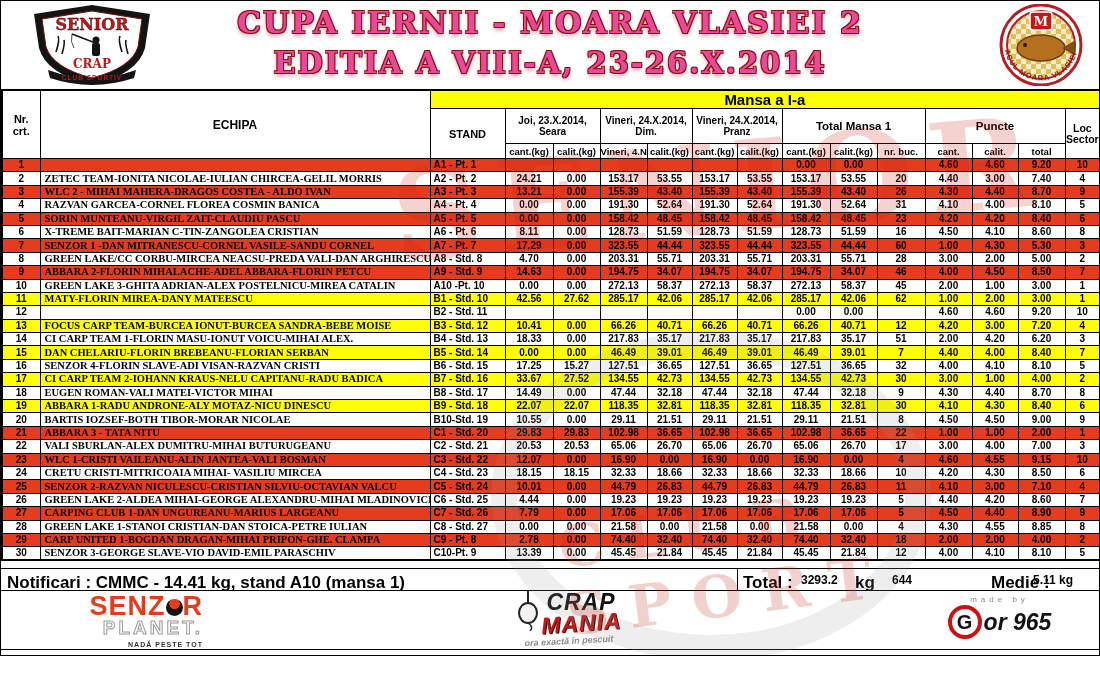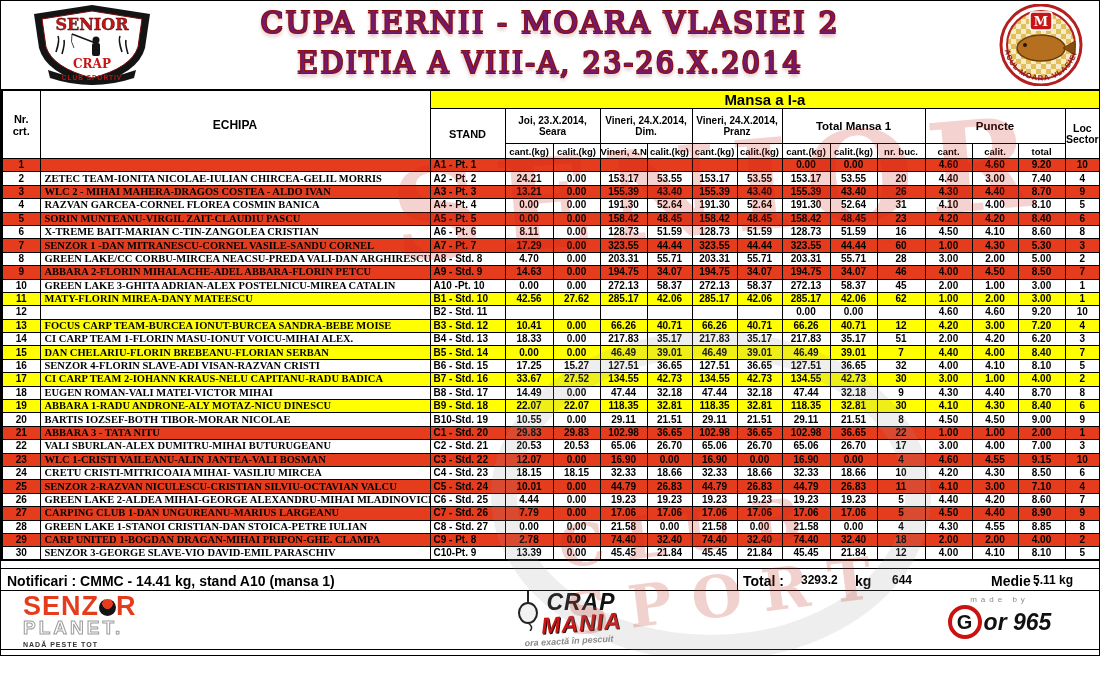--- a/index.html
+++ b/index.html
@@ -2,21 +2,21 @@
 <html><head>
 <meta charset="utf-8">
 <style>
   * { margin:0; padding:0; box-sizing:border-box; }
   body { font-family:"Liberation Sans", sans-serif; background:#fff; }
   .page { position:relative; width:1100px; height:656px; border:1px solid #000; background:#fff; overflow:hidden; }
 
   
   .topband { position:absolute; top:0; left:0; width:100%; height:88px; background:#fff; }
   .titlebox { position:absolute; left:170px; right:170px; top:2px; text-align:center; }
-  .title-line { font-family:"DejaVu Serif", serif; font-weight:normal; color:#701a75; letter-spacing:2px;
+  .title-line { font-family:"DejaVu Serif", serif; font-weight:bold; color:#ec4899; letter-spacing:2px;
     text-shadow:-1px -1px 0 #8c1010, 1px -1px 0 #8c1010, -1px 1px 0 #8c1010, 1px 1px 0 #8c1010, 0 3px 4px rgba(140,16,16,.45); }
   .t1 { font-size:30px; line-height:40px; }
   .t2 { font-size:29px; line-height:40px; }
   .logoL { position:absolute; top:3px; left:25px; }
   .logoR { position:absolute; top:3px; right:8px; }
 
   
   table.results { position:absolute; top:88px; left:0; width:1098px; border-collapse:collapse; table-layout:fixed; border:2px solid #000; }
   .results th, .results td { border:1px solid #000; overflow:hidden; white-space:nowrap; }
   .results thead th { background:#fff; text-align:center; font-weight:bold; color:#000; }
@@ -34,33 +34,33 @@
   tbody tr { height:13.4px; }
   tbody td { font-size:10px; font-weight:bold; text-align:center; line-height:12px; padding:0 1px; }
   td.echipa { text-align:left; padding-left:4px; font-family:"Liberation Serif", serif; font-size:10.5px; letter-spacing:0; }
   td.stand { text-align:left; padding-left:3px; }
   tr.band-red td { background:#e63c1e; }
   tr.band-yellow td { background:#ffff00; }
   tr.band-white td { background:#ffffff; }
 
   
   .notifstrip { position:absolute; top:567px; left:0; width:1100px; height:23px; border-top:1px solid #000; border-bottom:1px solid #000; }
-  .notifstrip span { position:absolute; top:4px; font-weight:bold; font-size:14px; color:#000; }
+  .notifstrip span { position:absolute; top:4px; font-weight:bold; font-size:17px; color:#000; }
   .notif-label { left:6px; }
   .tot-label { left:742px; }
   .tot-val { left:800px; font-size:12px !important; }
   .tot-unit { left:854px; }
   .tot-buc { left:877px; width:48px; text-align:center; font-size:12px !important; }
   .medie-label { left:978px;padding-left:12px; }
   .medie-val { left:1032px; font-size:12px !important; }
   .notif-divider { position:absolute; left:736px; top:0; height:100%; width:0; border-left:1px solid #000; }
 
   
   .logoband { position:absolute; top:590px; left:0; width:1100px; height:58px; }
-  .senzorlogo { position:absolute; left:22px; top:2px; width:180px; text-align:left; }
+  .senzorlogo { position:absolute; left:22px; top:2px; width:180px; text-align:right; }
   .senzor-word { font-size:27px; font-weight:bold; color:#e63c1e; letter-spacing:1px; line-height:26px; }
   .senzor-o { display:inline-block; width:17px; height:17px; border-radius:50%;
     background:radial-gradient(circle at 50% 28%, #e63c1e 34%, #141414 36%); vertical-align:-1px; }
   .planet-word { font-size:19px; font-weight:bold; color:#fff; -webkit-text-stroke:1px #9a9a9a; letter-spacing:3px; line-height:18px; }
   .senzor-tag { font-size:7px; font-weight:bold; color:#333; letter-spacing:1px; margin-top:4px; }
   .crapmania { position:absolute; left:468px; top:0; width:200px; text-align:center; }
   .cm-row { display:flex; align-items:flex-start; justify-content:center; gap:2px; }
   .cm-crap { font-size:23px; font-weight:bold; font-style:italic; color:#111; line-height:22px; letter-spacing:1px; }
   .cm-mania { font-size:23px; font-weight:bold; font-style:italic; color:#cf1212; line-height:20px; letter-spacing:1px;
     transform:rotate(-4deg); text-shadow:1px 1px 0 #111; }

